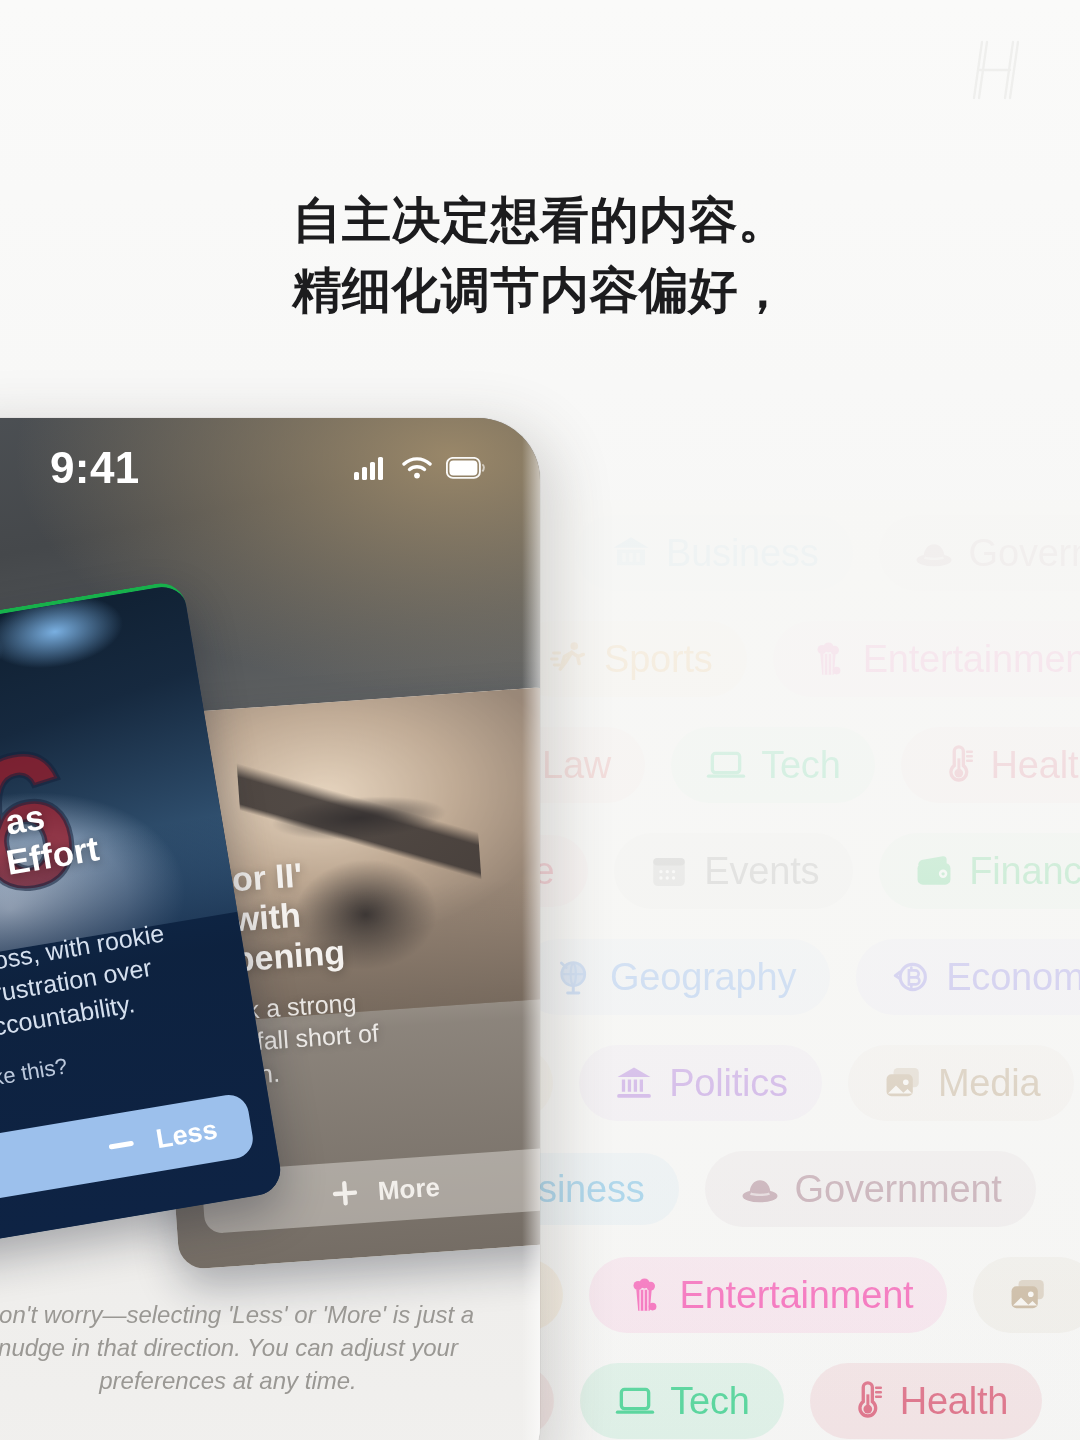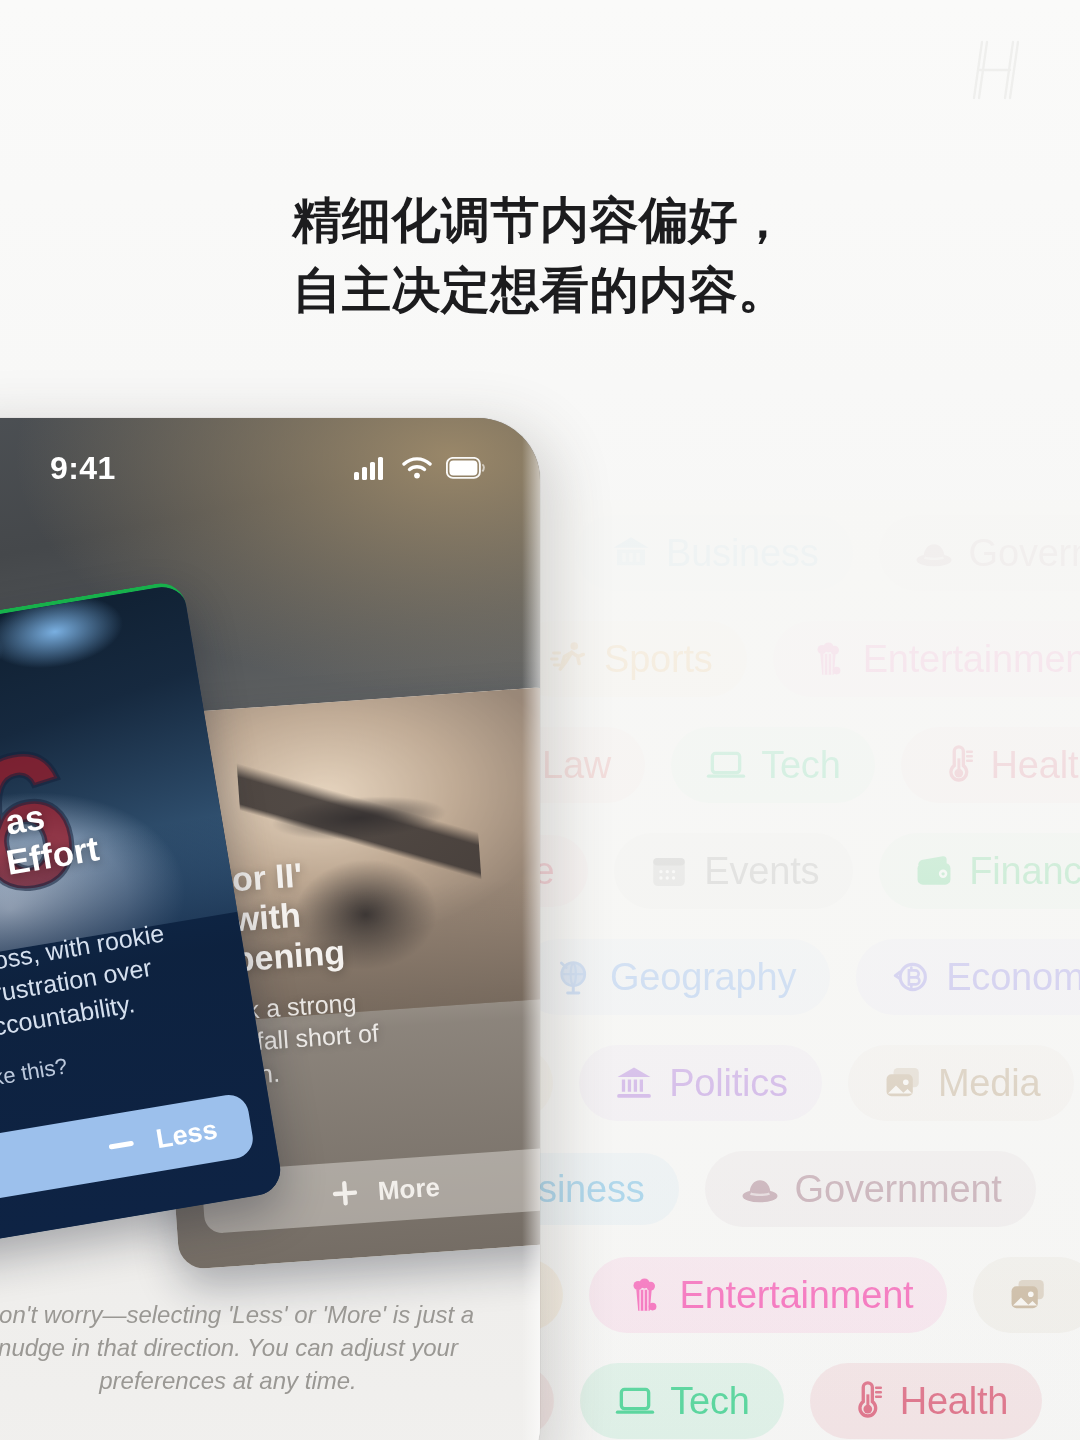--- a/index.html
+++ b/index.html
@@ -106,21 +106,21 @@
     background:linear-gradient(180deg,#b7b3ad 0%, #cfccc7 16%, #e6e4e1 42%, #efeeec 70%, #f1f0ee 100%);
   }
 
   .status-bar {
     position:absolute; top:28px; left:0; right:0;
     height:44px;
     display:flex; align-items:center;
     padding:0 54px 0 142px;
     color:#fff;
   }
-  .status-time { font-size:32px; font-weight:600; letter-spacing:.4px; }
+  .status-time { font-size:44px; font-weight:600; letter-spacing:.4px; }
   .status-icons { margin-left:auto; display:flex; align-items:center; gap:14px; }
   .status-icons svg { display:block; }
 
   
   .card-stack { position:absolute; left:0; top:0; right:0; bottom:0; }
 
   .story-card {
     position:absolute;
     border-radius:26px;
     overflow:hidden;
@@ -269,22 +269,22 @@
       <line x1="22" y1="8" x2="14" y2="64"></line>
       <line x1="27" y1="8" x2="19" y2="64"></line>
       <line x1="53" y1="8" x2="45" y2="64"></line>
       <line x1="58" y1="8" x2="50" y2="64"></line>
       <line x1="19" y1="36" x2="50" y2="36"></line>
     </g>
   </svg>
 </div>
 
 <h1 class="headline">
+  <span class="ln">自主决定想看的内容。</span>
   <span class="ln">精细化调节内容偏好，</span>
-  <span class="ln">自主决定想看的内容。</span>
 </h1>
 
 <div class="chip-field" id="chipField">
     <div class="chip-row" style="margin-left: 78px;">
       <div class="chip" style="background: rgba(143, 196, 224, 0.1); color: rgb(143, 196, 224);">
         <span class="gi">
           <svg viewBox="0 0 24 24">
             <path d="M4 10h16v9H4z" fill="#8fc4e0" opacity=".75"></path>
             <path d="M2 9 12 3l10 6z" fill="#8fc4e0"></path>
             <rect x="7" y="12" width="2" height="5" fill="#fff" opacity=".6"></rect>

